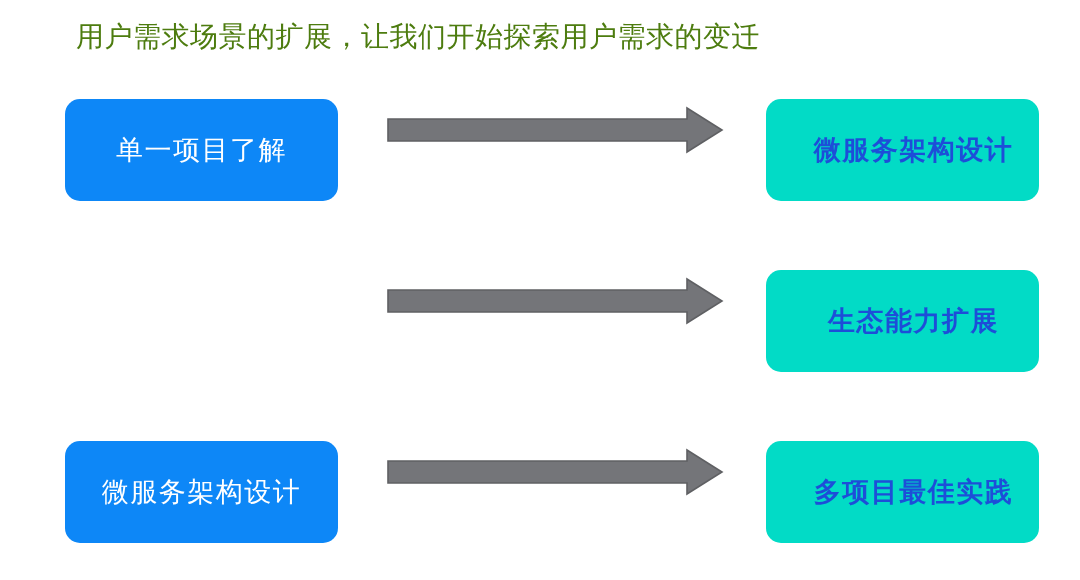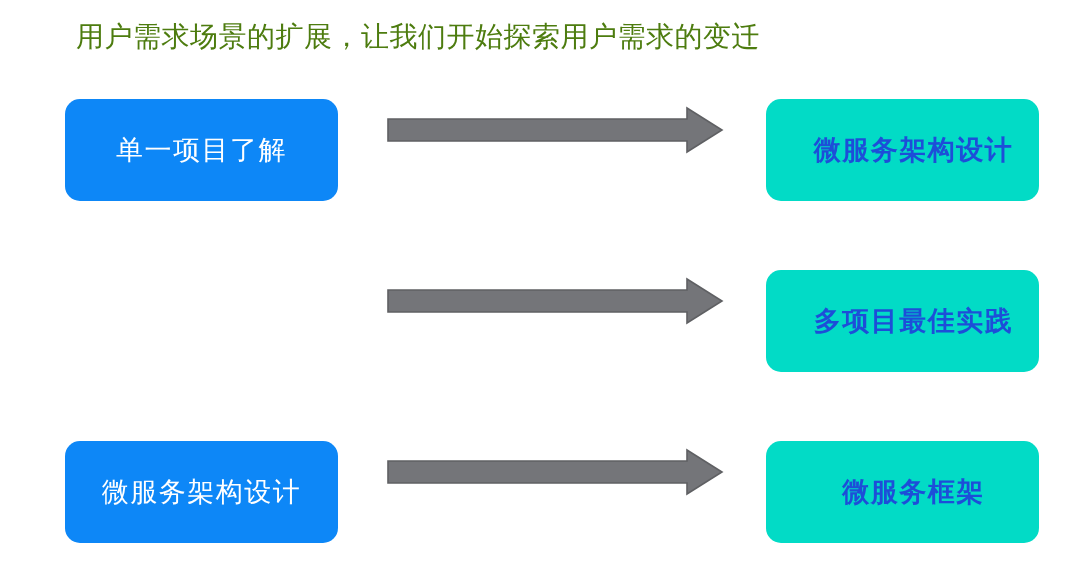--- a/index.html
+++ b/index.html
@@ -126,33 +126,33 @@
 
   <div class="row row-1">
 
     <div class="arrow">
       <svg viewBox="0 0 336 46" xmlns="http://www.w3.org/2000/svg">
         <path d="M1 12 L300 12 L300 1 L335 23 L300 45 L300 34 L1 34 Z" fill="#747579" stroke="#5f6063" stroke-width="1.6" stroke-linejoin="miter"></path>
       </svg>
     </div>
 
     <div class="box target">
-      <span class="box-label">多项目最佳实践</span>
+      <span class="box-label">生态能力扩展</span>
     </div>
   </div>
 
   <div class="row row-2">
     <div class="box source">
       <span class="box-label">微服务架构设计</span>
     </div>
 
     <div class="arrow">
       <svg viewBox="0 0 336 46" xmlns="http://www.w3.org/2000/svg">
         <path d="M1 12 L300 12 L300 1 L335 23 L300 45 L300 34 L1 34 Z" fill="#747579" stroke="#5f6063" stroke-width="1.6" stroke-linejoin="miter"></path>
       </svg>
     </div>
 
     <div class="box target">
-      <span class="box-label">微服务框架</span>
+      <span class="box-label">多项目最佳实践</span>
     </div>
   </div>
 
 </div>
 
 </body></html>

